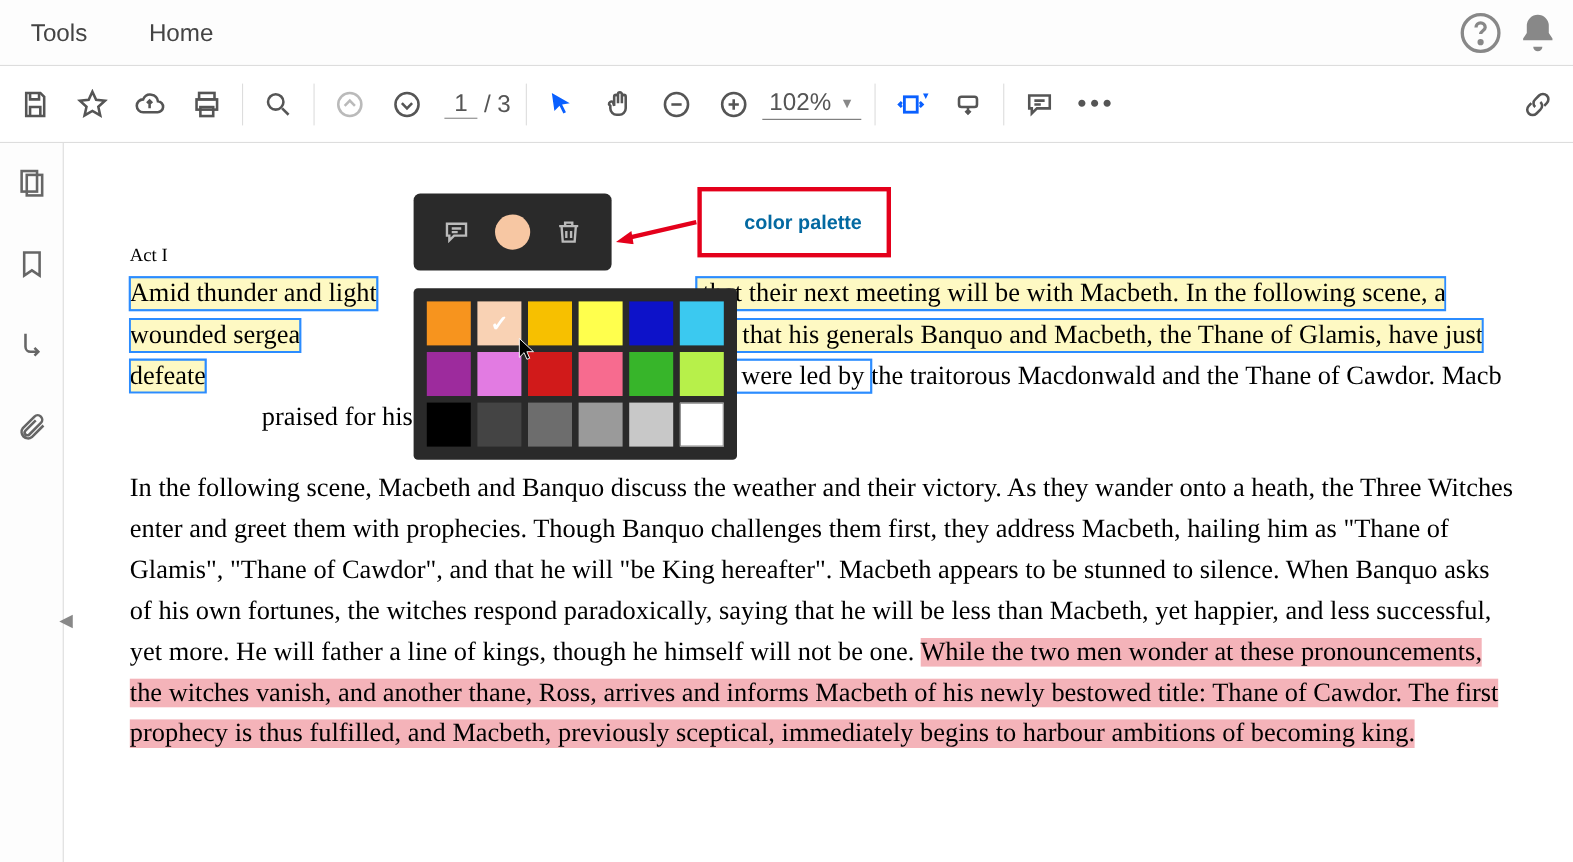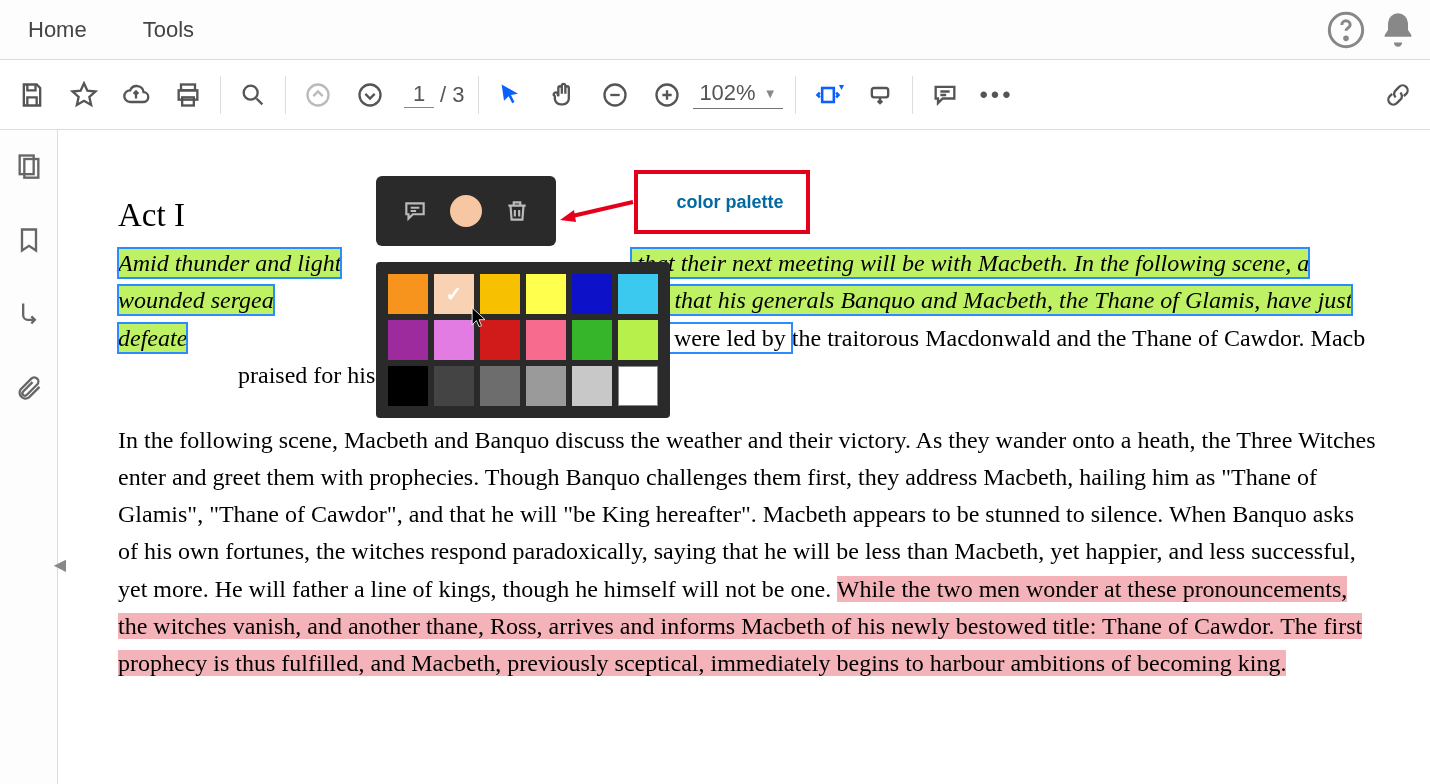--- a/index.html
+++ b/index.html
@@ -25,26 +25,26 @@
 
 
 .main { display: flex; height: calc(100% - 130px); position: relative; }
 .sidebar { width: 58px; background: #fdfdfd; border-right: 1px solid #ddd; display: flex; flex-direction: column; align-items: center; padding-top: 18px; gap: 38px; }
 .sidebar .side-btn { width: 36px; height: 36px; display: flex; align-items: center; justify-content: center; color: #666; cursor: pointer; }
 .sidebar .side-btn svg { width: 28px; height: 28px; }
 .collapse-handle { position: absolute; left: 52px; top: 420px; width: 16px; height: 28px; color: #888; font-size: 16px; display: flex; align-items: center; justify-content: center; cursor: pointer; }
 
 .doc { flex: 1; overflow: hidden; position: relative; padding: 60px 50px 0 60px; }
 .doc-content { font-family: Georgia, 'Times New Roman', serif; font-size: 24px; line-height: 1.55; color: #000; max-width: 1280px; }
-.act-heading { font-size: 33px; margin-bottom: 4px; }
+.act-heading { font-size: 17px; margin-bottom: 4px; margin-top: 29px; }
 .para { margin-bottom: 28px; text-align: left; }
 
 
 .hl-selected { position: relative; }
-.hl-peach { background: #bef264; font-style: italic; }
+.hl-peach { background: #fef9c3; }
 .sel-seg { outline: 2px solid #2b8cff; outline-offset: -1px; }
 
 
 .hl-pink { background: #f4b3b9; }
 
 
 .annot-toolbar { position: absolute; left: 376px; top: 176px; width: 180px; height: 70px; background: #2a2a2a; border-radius: 6px; display: flex; align-items: center; justify-content: space-around; padding: 0 14px; }
 .annot-btn { width: 40px; height: 40px; display: flex; align-items: center; justify-content: center; color: #bbb; cursor: pointer; }
 .annot-btn svg { width: 26px; height: 26px; }
 .annot-color-dot { width: 32px; height: 32px; border-radius: 50%; background: #f7c7a3; }
@@ -60,22 +60,22 @@
 .arrow { position: absolute; left: 558px; top: 182px; width: 80px; height: 40px; pointer-events: none; }
 
 
 .fit-icon { color: #0a60ff; }
 .cursor-icon { color: #0a60ff; }
 </style>
 </head>
 <body>
 
 <div class="tabbar">
+  <div class="tab">Tools</div>
   <div class="tab">Home</div>
-  <div class="tab">Tools</div>
   <div class="spacer"></div>
   <div class="right-icon">
     <svg viewBox="0 0 24 24" fill="none" stroke="currentColor" stroke-width="1.8">
         <circle cx="12" cy="12" r="10"></circle>
         <path d="M9.5 9a2.5 2.5 0 0 1 5 0c0 1.5-2.5 2-2.5 3.5"></path>
         <circle cx="12" cy="17" r="0.8" fill="currentColor"></circle>
       </svg>
   </div>
   <div class="right-icon">
     <svg viewBox="0 0 24 24" fill="currentColor">

